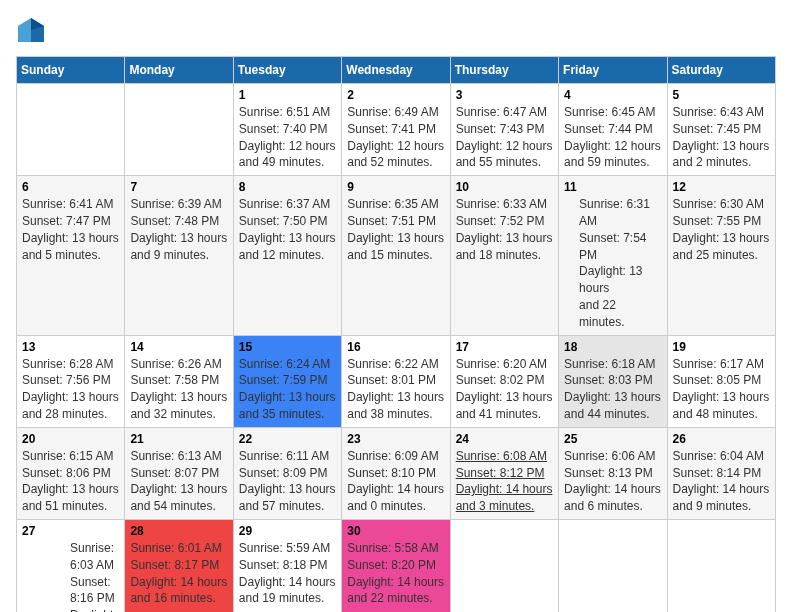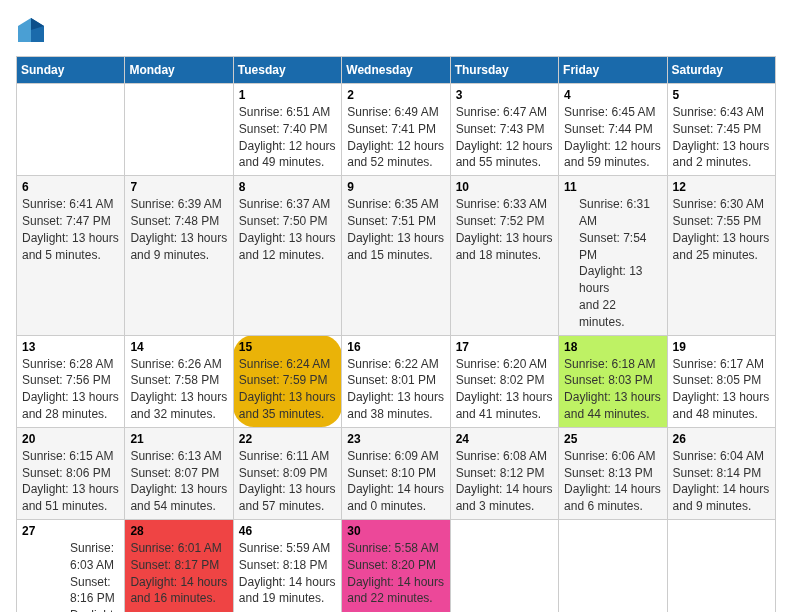--- a/index.html
+++ b/index.html
@@ -227,42 +227,42 @@
 Daylight: 13 hours
 and 28 minutes.</div>
         </td>
         <td style="background-color: rgb(255, 255, 255);">
           <span class="day-number">14</span>
           <div class="day-info" style="white-space: pre-line;">Sunrise: 6:26 AM
 Sunset: 7:58 PM
 Daylight: 13 hours
 and 32 minutes.</div>
         </td>
-        <td style="background-color: #eab308; border-radius: 21px;">
+        <td style="background-color: #3b82f6;">
           <span class="day-number">15</span>
           <div class="day-info" style="white-space: pre-line;">Sunrise: 6:24 AM
 Sunset: 7:59 PM
 Daylight: 13 hours
 and 35 minutes.</div>
         </td>
         <td style="background-color: rgb(255, 255, 255);">
           <span class="day-number">16</span>
           <div class="day-info" style="white-space: pre-line;">Sunrise: 6:22 AM
 Sunset: 8:01 PM
 Daylight: 13 hours
 and 38 minutes.</div>
         </td>
         <td style="background-color: rgb(255, 255, 255);">
           <span class="day-number">17</span>
           <div class="day-info" style="white-space: pre-line;">Sunrise: 6:20 AM
 Sunset: 8:02 PM
 Daylight: 13 hours
 and 41 minutes.</div>
         </td>
-        <td style="background-color: #bef264;">
+        <td style="background-color: #e5e5e5;">
           <span class="day-number">18</span>
           <div class="day-info" style="white-space: pre-line;">Sunrise: 6:18 AM
 Sunset: 8:03 PM
 Daylight: 13 hours
 and 44 minutes.</div>
         </td>
         <td style="background-color: rgb(255, 255, 255);">
           <span class="day-number">19</span>
           <div class="day-info" style="white-space: pre-line;">Sunrise: 6:17 AM
 Sunset: 8:05 PM
@@ -294,21 +294,21 @@
         </td>
         <td style="background-color: rgb(245, 245, 245);">
           <span class="day-number">23</span>
           <div class="day-info" style="white-space: pre-line;">Sunrise: 6:09 AM
 Sunset: 8:10 PM
 Daylight: 14 hours
 and 0 minutes.</div>
         </td>
         <td style="background-color: rgb(245, 245, 245);">
           <span class="day-number">24</span>
-          <div class="day-info" style="white-space: pre-line;">Sunrise: 6:08 AM
+          <div class="day-info" style="white-space: pre-line; text-decoration: underline;">Sunrise: 6:08 AM
 Sunset: 8:12 PM
 Daylight: 14 hours
 and 3 minutes.</div>
         </td>
         <td style="background-color: rgb(245, 245, 245);">
           <span class="day-number">25</span>
           <div class="day-info" style="white-space: pre-line;">Sunrise: 6:06 AM
 Sunset: 8:13 PM
 Daylight: 14 hours
 and 6 minutes.</div>
@@ -330,21 +330,21 @@
 and 13 minutes.</div>
         </td>
         <td style="background-color: #ef4444;">
           <span class="day-number">28</span>
           <div class="day-info" style="white-space: pre-line;">Sunrise: 6:01 AM
 Sunset: 8:17 PM
 Daylight: 14 hours
 and 16 minutes.</div>
         </td>
         <td style="background-color: rgb(255, 255, 255);">
-          <span class="day-number">46</span>
+          <span class="day-number">29</span>
           <div class="day-info" style="white-space: pre-line;">Sunrise: 5:59 AM
 Sunset: 8:18 PM
 Daylight: 14 hours
 and 19 minutes.</div>
         </td>
         <td style="background-color: #ec4899;">
           <span class="day-number">30</span>
           <div class="day-info" style="white-space: pre-line;">Sunrise: 5:58 AM
 Sunset: 8:20 PM
 Daylight: 14 hours

